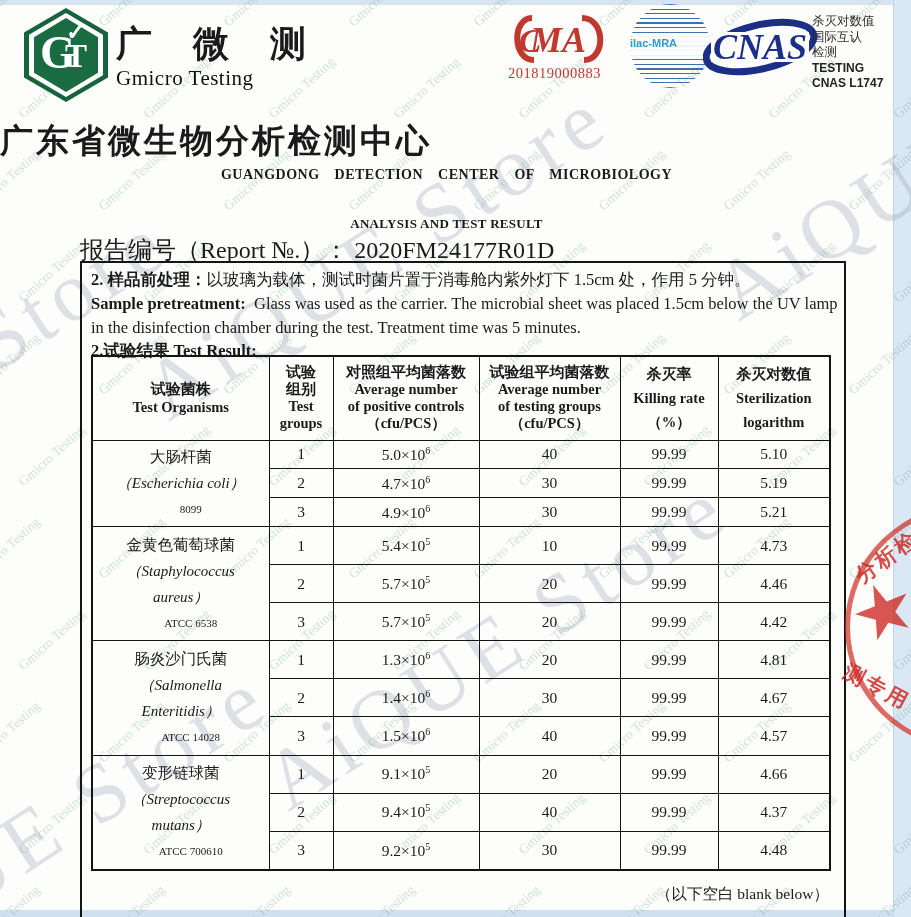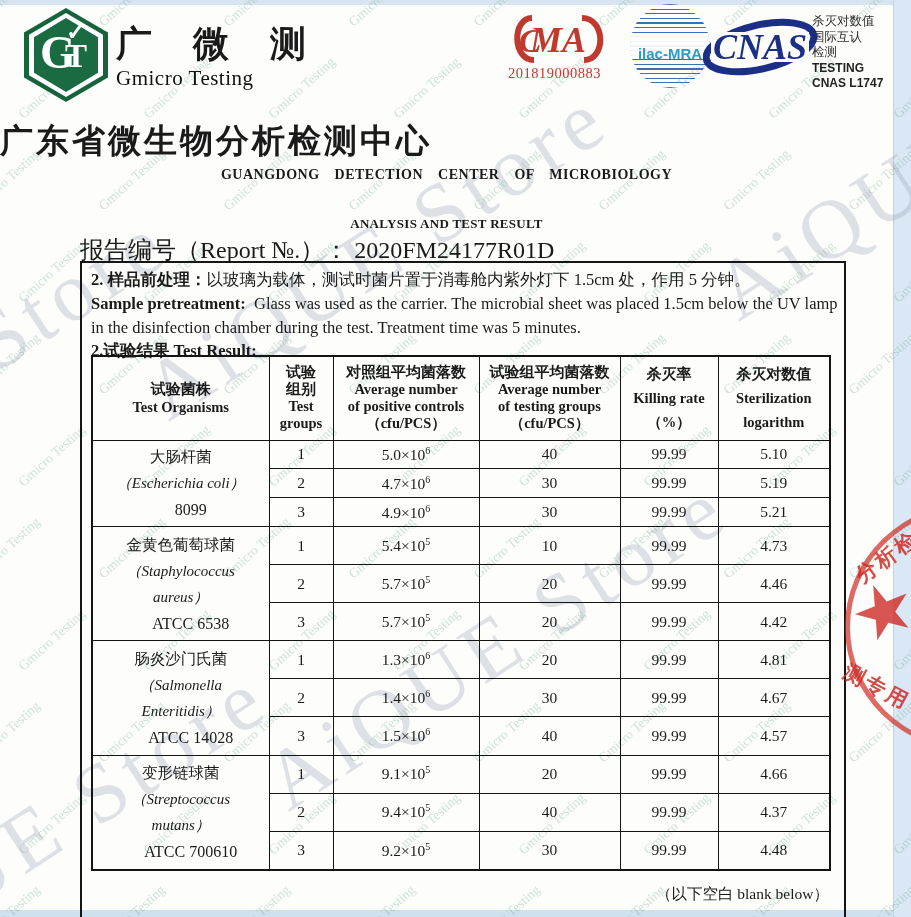--- a/index.html
+++ b/index.html
@@ -34,22 +34,22 @@
   .gt-t{position:absolute;left:41px;top:30px;font-size:33px;font-weight:bold;color:#fff;font-family:"Liberation Serif",serif;}
   .gt-check{position:absolute;left:42px;top:10px;font-size:24px;font-weight:bold;color:#fff;}
   .brand-cn{position:absolute;left:116px;top:20px;font-size:36px;font-weight:bold;letter-spacing:16px;color:#1a1a1a;white-space:nowrap;}
   .brand-en{position:absolute;left:116px;top:66px;font-size:21px;color:#111;letter-spacing:0.5px;}
 
   .cma{position:absolute;left:508px;top:13px;width:100px;height:90px;}
   .cma-num{position:absolute;left:0px;top:52px;font-size:14.5px;color:#c0392e;letter-spacing:0.5px;white-space:nowrap;}
   .ilac{position:absolute;left:630px;top:4px;width:80px;height:84px;border-radius:50%;overflow:hidden;
     background:repeating-linear-gradient(180deg,#3f6fae 0 1.3px,rgba(255,255,255,0) 1.3px 4.6px);}
   .ilac-band{position:absolute;left:0;top:30px;width:80px;height:22px;background:rgba(255,255,255,0.92);}
-  .ilac-text{position:absolute;left:0;top:33px;width:80px;text-align:center;font-size:15px;font-weight:bold;
-    color:#2d9cc9;font-family:"Liberation Sans",sans-serif;letter-spacing:0px;margin-top:8px;}
+  .ilac-text{position:absolute;left:0;top:33px;width:80px;font-size:11px;font-weight:bold;
+    color:#2d9cc9;font-family:"Liberation Sans",sans-serif;letter-spacing:0px;}
   .cnas{position:absolute;left:703px;top:14px;width:115px;height:64px;}
   .accred{position:absolute;left:812px;top:14px;width:90px;line-height:15.5px;font-size:12.5px;color:#2b2b2b;}
   .accred .bold{font-weight:bold;font-family:"Liberation Sans",sans-serif;font-size:12px;color:#222;}
 
   
   .title-cn{position:absolute;left:0;top:119px;width:893px;text-align:left;font-size:33px;font-weight:bold;letter-spacing:3px;}
   .title-en{position:absolute;left:0;top:167px;width:893px;text-align:center;font-size:14px;font-weight:bold;word-spacing:11px;letter-spacing:0.5px;}
   .result-cn{position:absolute;left:0;top:181px;width:893px;text-align:center;font-size:29px;font-weight:bold;letter-spacing:17px;}
   .result-en{position:absolute;left:0;top:216px;width:893px;text-align:center;font-size:13px;font-weight:bold;letter-spacing:0.3px;}
   .report-line{position:absolute;left:80px;top:234px;font-size:24px;}
@@ -70,21 +70,21 @@
   thead tr{height:84px;}
   .h-cn{font-size:15px;font-weight:bold;}
   .h-en{font-size:14.5px;font-weight:bold;}
   th .tight{line-height:17px;}
   th .wide{line-height:24px;}
   td.val{font-size:15.5px;}
   td.val sup{font-size:10px;}
   td.org{vertical-align:middle;}
   .org-cn{font-size:15.5px;line-height:27px;}
   .org-latin{font-size:15px;font-style:italic;line-height:26px;}
-  .org-code{font-size:16px;line-height:27px;padding-left:20px;}
+  .org-code{font-size:11px;line-height:27px;padding-left:20px;}
   .blank-note{position:absolute;left:9px;top:621px;width:738px;text-align:right;font-size:15.5px;}
 
   
   .stamp{position:absolute;left:845px;top:495px;width:66px;height:260px;z-index:6;pointer-events:none;}
   .stamp-ring{position:absolute;left:0px;top:8px;width:244px;height:238px;border-radius:50%;
     border:5px solid rgba(208,48,40,0.72);}
   .stamp-star{position:absolute;left:10px;top:88px;width:58px;height:58px;background:rgba(204,38,32,0.78);
     clip-path:polygon(50% 0%,61% 35%,98% 35%,68% 57%,79% 91%,50% 70%,21% 91%,32% 57%,2% 35%,39% 35%);
     transform:rotate(-22deg);}
   .stamp-txt{position:absolute;color:rgba(206,44,38,0.85);font-size:21px;font-weight:bold;letter-spacing:3px;white-space:nowrap;}

